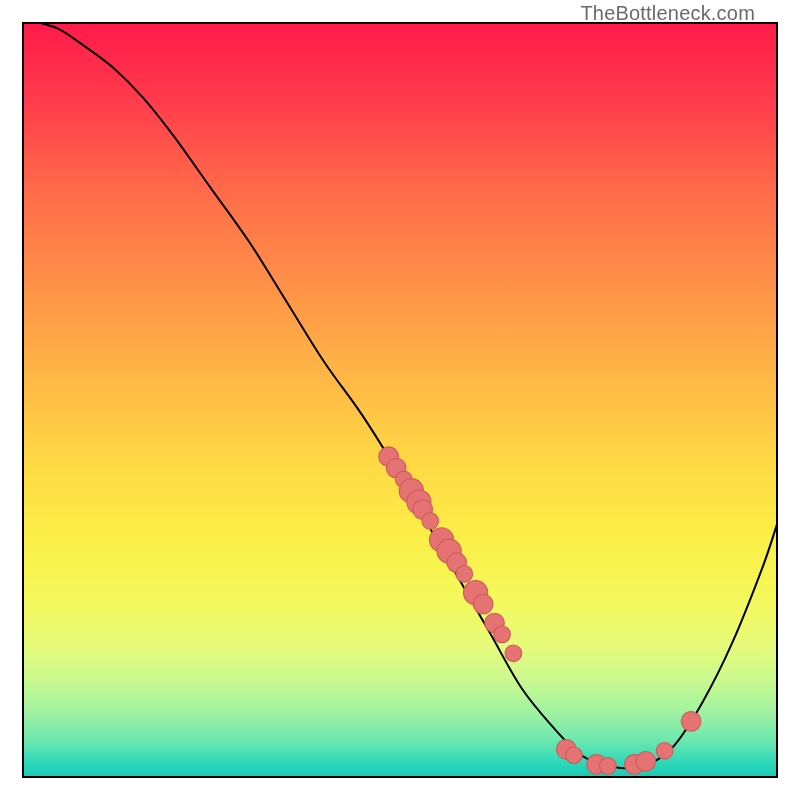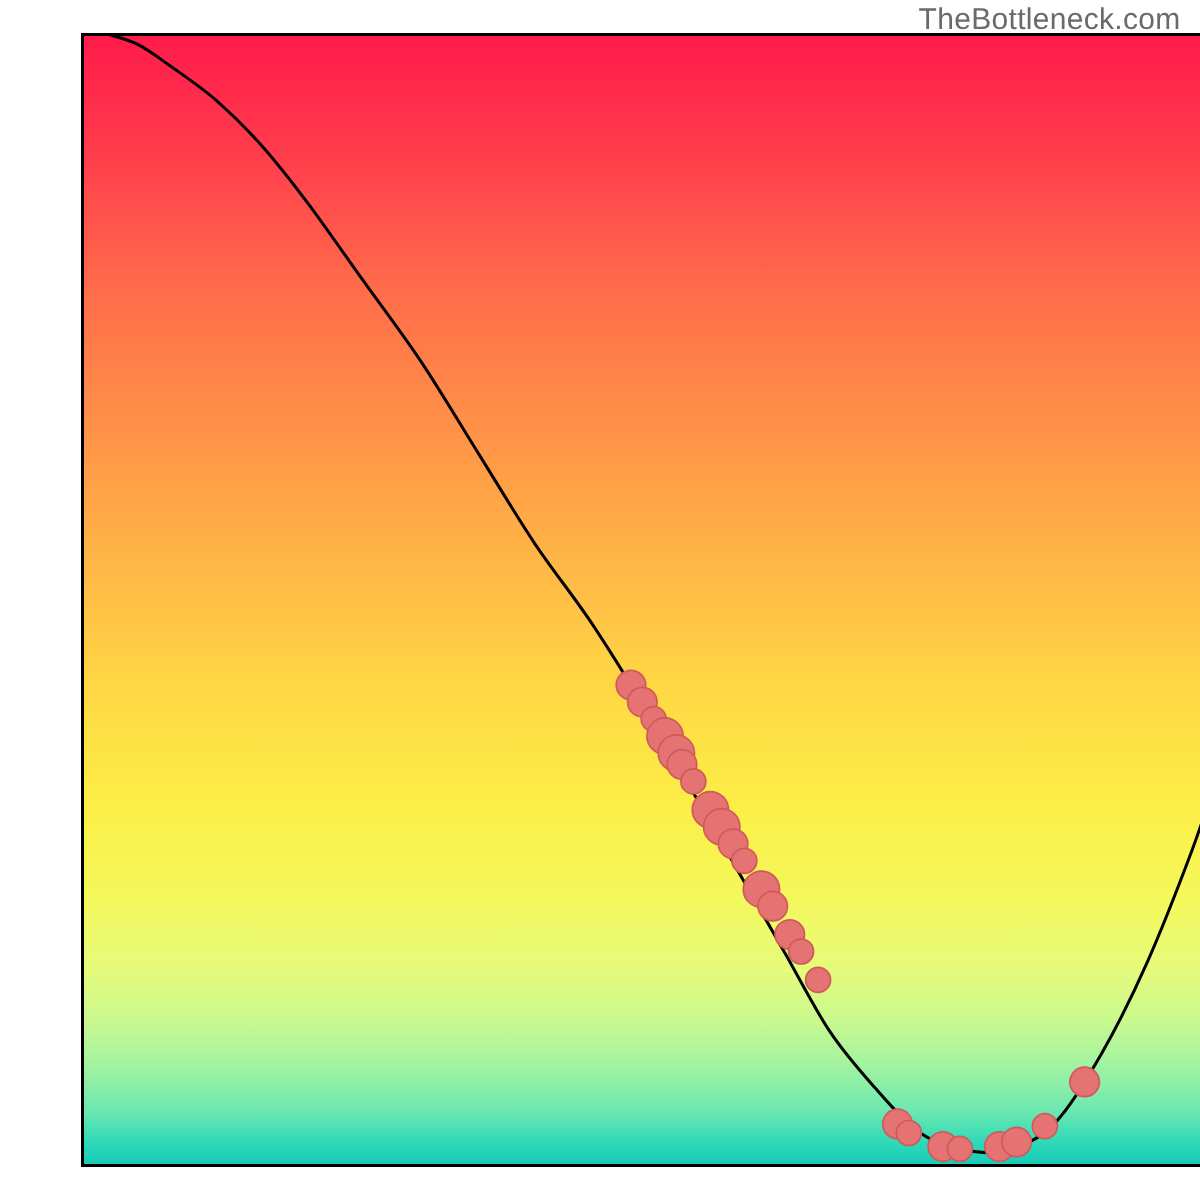--- a/index.html
+++ b/index.html
@@ -8,21 +8,20 @@
     width: 800px;
     height: 800px;
     overflow: hidden;
     background: #fff;
     font-family: Arial, Helvetica, sans-serif;
   }
   .chart-container {
     position: relative;
     width: 761px;
     height: 800px;
-    margin-left: 32px;
   }
   .plot-area {
     position: absolute;
     left: 22px;
     top: 22px;
     width: 756px;
     height: 756px;
     box-sizing: border-box;
   }
   .gradient-bg {

